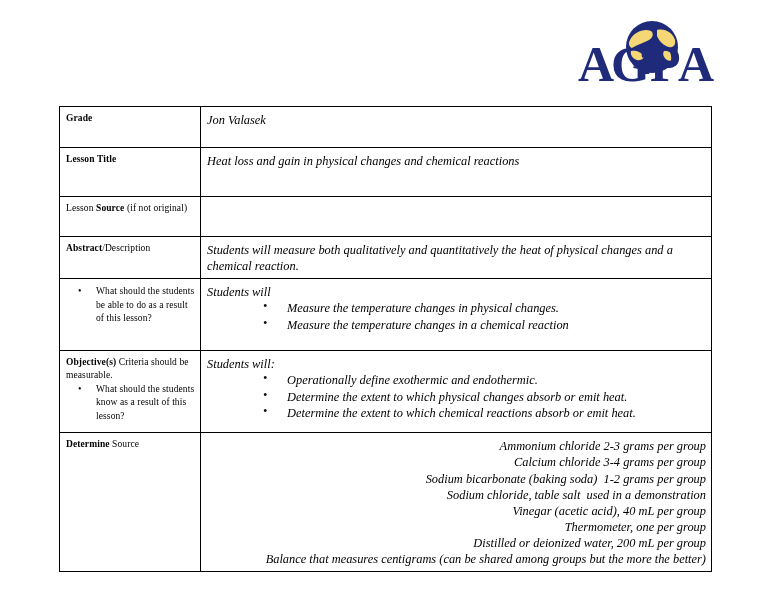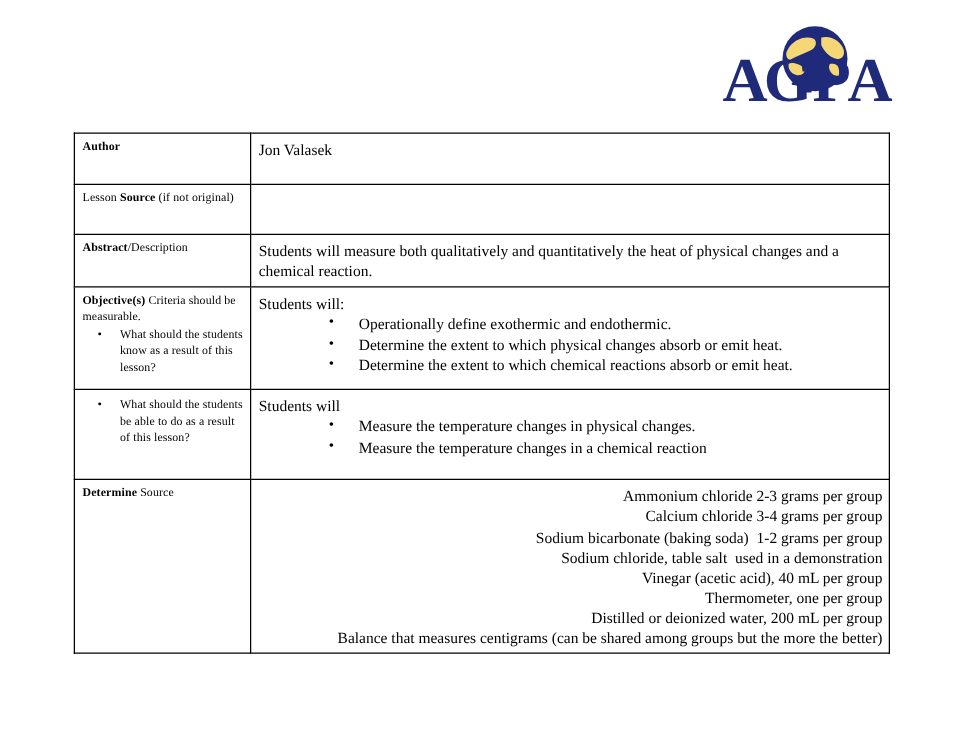--- a/index.html
+++ b/index.html
@@ -58,20 +58,21 @@
     line-height: 1.34;
     letter-spacing: 0.1px;
   }
   .lbl b { font-weight: bold; }
   .lbl .reg { font-weight: normal; }
 
   
   .val {
     font-size: 12.4px;
     line-height: 1.30;
+    font-style: italic;
   }
 
   
   ul.blist {
     margin: 0;
     padding: 0 0 0 0;
     list-style: none;
   }
   ul.blist li {
     position: relative;
@@ -137,69 +138,75 @@
 <div class="sheet">
 <table class="lesson">
   <colgroup>
     <col class="c-label">
     <col class="c-value">
   </colgroup>
   <tbody>
 
     <tr>
       <td class="lbl h-author">
-        <b>Author</b>
+        <b>Grade</b>
       </td>
       <td class="val">Jon Valasek</td>
     </tr>
 
+    <tr>
+      <td class="lbl h-title">
+        <b>Lesson Title</b>
+      </td>
+      <td class="val">Heat loss and gain in physical changes and chemical reactions</td>
+    </tr>
 
 
     <tr>
       <td class="lbl h-source">
         <span class="reg">Lesson </span><b>Source</b><span class="reg"> (if not original)</span>
       </td>
       <td class="val"></td>
     </tr>
 
     <tr>
       <td class="lbl h-abstract">
         <b>Abstract</b><span class="reg">/Description</span>
       </td>
       <td class="val">Students will measure both qualitatively and quantitatively the heat of physical changes and a chemical reaction.</td>
+    </tr>
+
+    <tr>
+      <td class="lbl h-obj2">
+        <ul class="blist">
+          <li>What should the students be able to do as a result of this lesson?</li>
+        </ul>
+      </td>
+      <td class="val">
+        <div>Students will</div>
+        <ul class="blist">
+          <li>Measure the temperature changes in physical changes.</li>
+          <li>Measure the temperature changes in a chemical reaction</li>
+        </ul>
+      </td>
     </tr>
 
     <tr>
       <td class="lbl h-obj1">
         <b>Objective(s)</b><span class="reg"> Criteria should be measurable.</span>
         <ul class="blist">
           <li>What should the students know as a result of this lesson?</li>
         </ul>
       </td>
       <td class="val">
         <div>Students will:</div>
         <ul class="blist">
           <li>Operationally define exothermic and endothermic.</li>
           <li>Determine the extent to which physical changes absorb or emit heat.</li>
           <li>Determine the extent to which chemical reactions absorb or emit heat.</li>
-        </ul>
-      </td>
-    </tr>
-
-    <tr>
-      <td class="lbl h-obj2">
-        <ul class="blist">
-          <li>What should the students be able to do as a result of this lesson?</li>
-        </ul>
-      </td>
-      <td class="val">
-        <div>Students will</div>
-        <ul class="blist">
-          <li>Measure the temperature changes in physical changes.</li>
-          <li>Measure the temperature changes in a chemical reaction</li>
         </ul>
       </td>
     </tr>
 
     <tr>
       <td class="lbl h-mats">
         <b>Determine</b><span class="reg"> Source</span>
       </td>
       <td class="val lines">
         <div>Ammonium chloride 2-3 grams per group</div>

